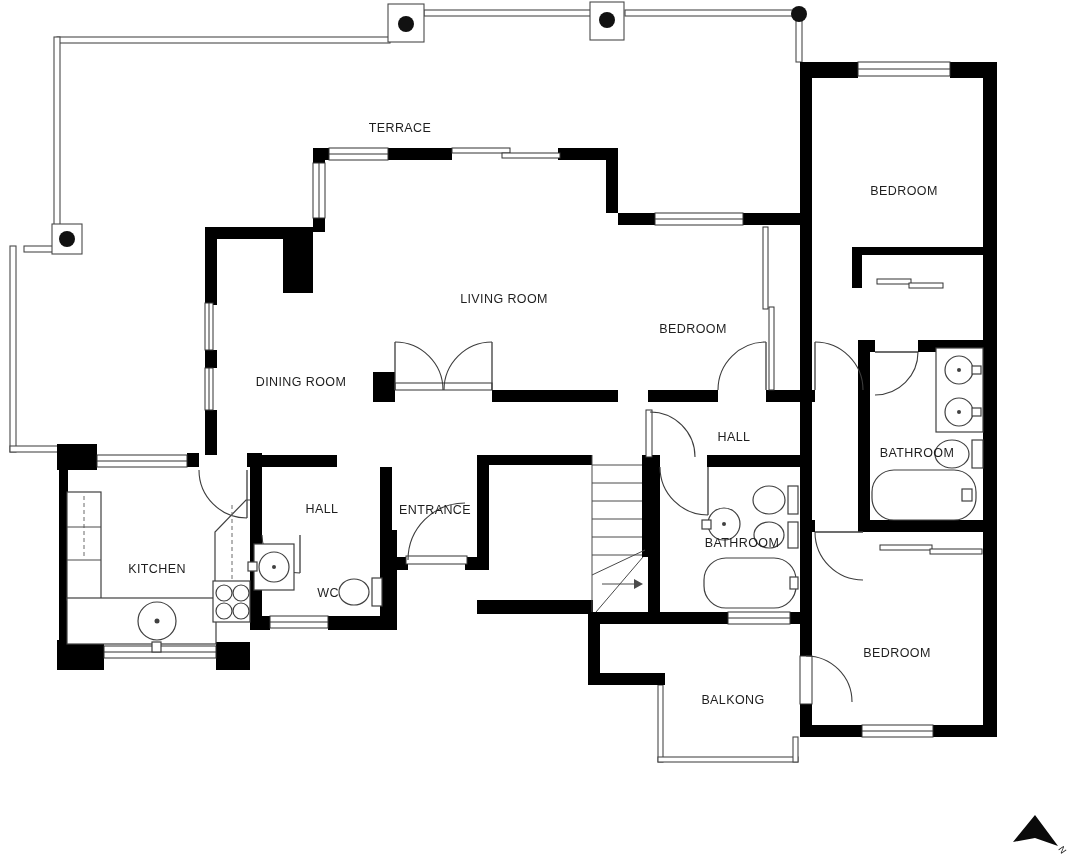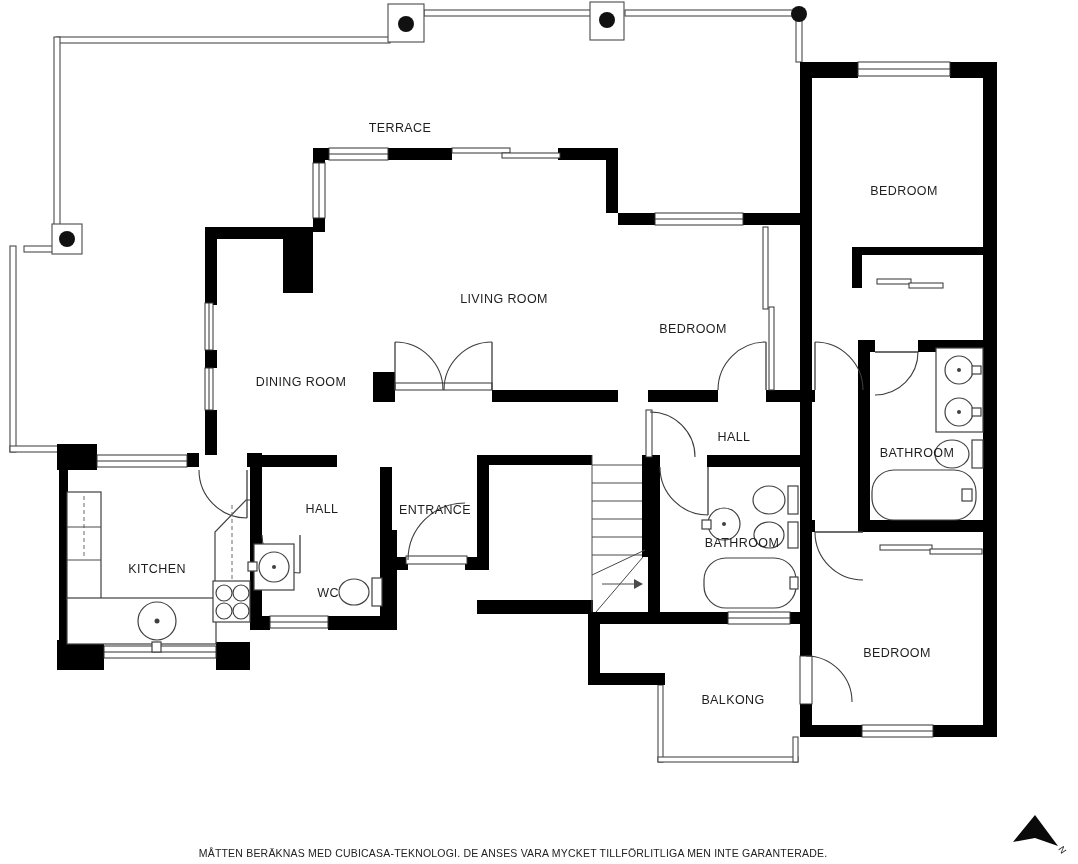--- a/index.html
+++ b/index.html
@@ -348,14 +348,13 @@
   <div class="room-label" style="left:734px;top:421px">HALL</div>
   <div class="room-label" style="left:322px;top:493px">HALL</div>
   <div class="room-label" style="left:435px;top:494px">ENTRANCE</div>
   <div class="room-label" style="left:157px;top:553px">KITCHEN</div>
   <div class="room-label" style="left:328px;top:577px">WC</div>
   <div class="room-label" style="left:917px;top:437px">BATHROOM</div>
   <div class="room-label" style="left:742px;top:527px">BATHROOM</div>
   <div class="room-label" style="left:733px;top:684px">BALKONG</div>
 
   <div class="compass-n">N</div>
-  <div class="disclaimer">MÅTTEN BERÄKNAS MED CUBICASA-TEKNOLOGI. DE ANSES VARA MYCKET TILLFÖRLITLIGA MEN INTE GARANTERADE.</div>
 </div>
 
 </body></html>

